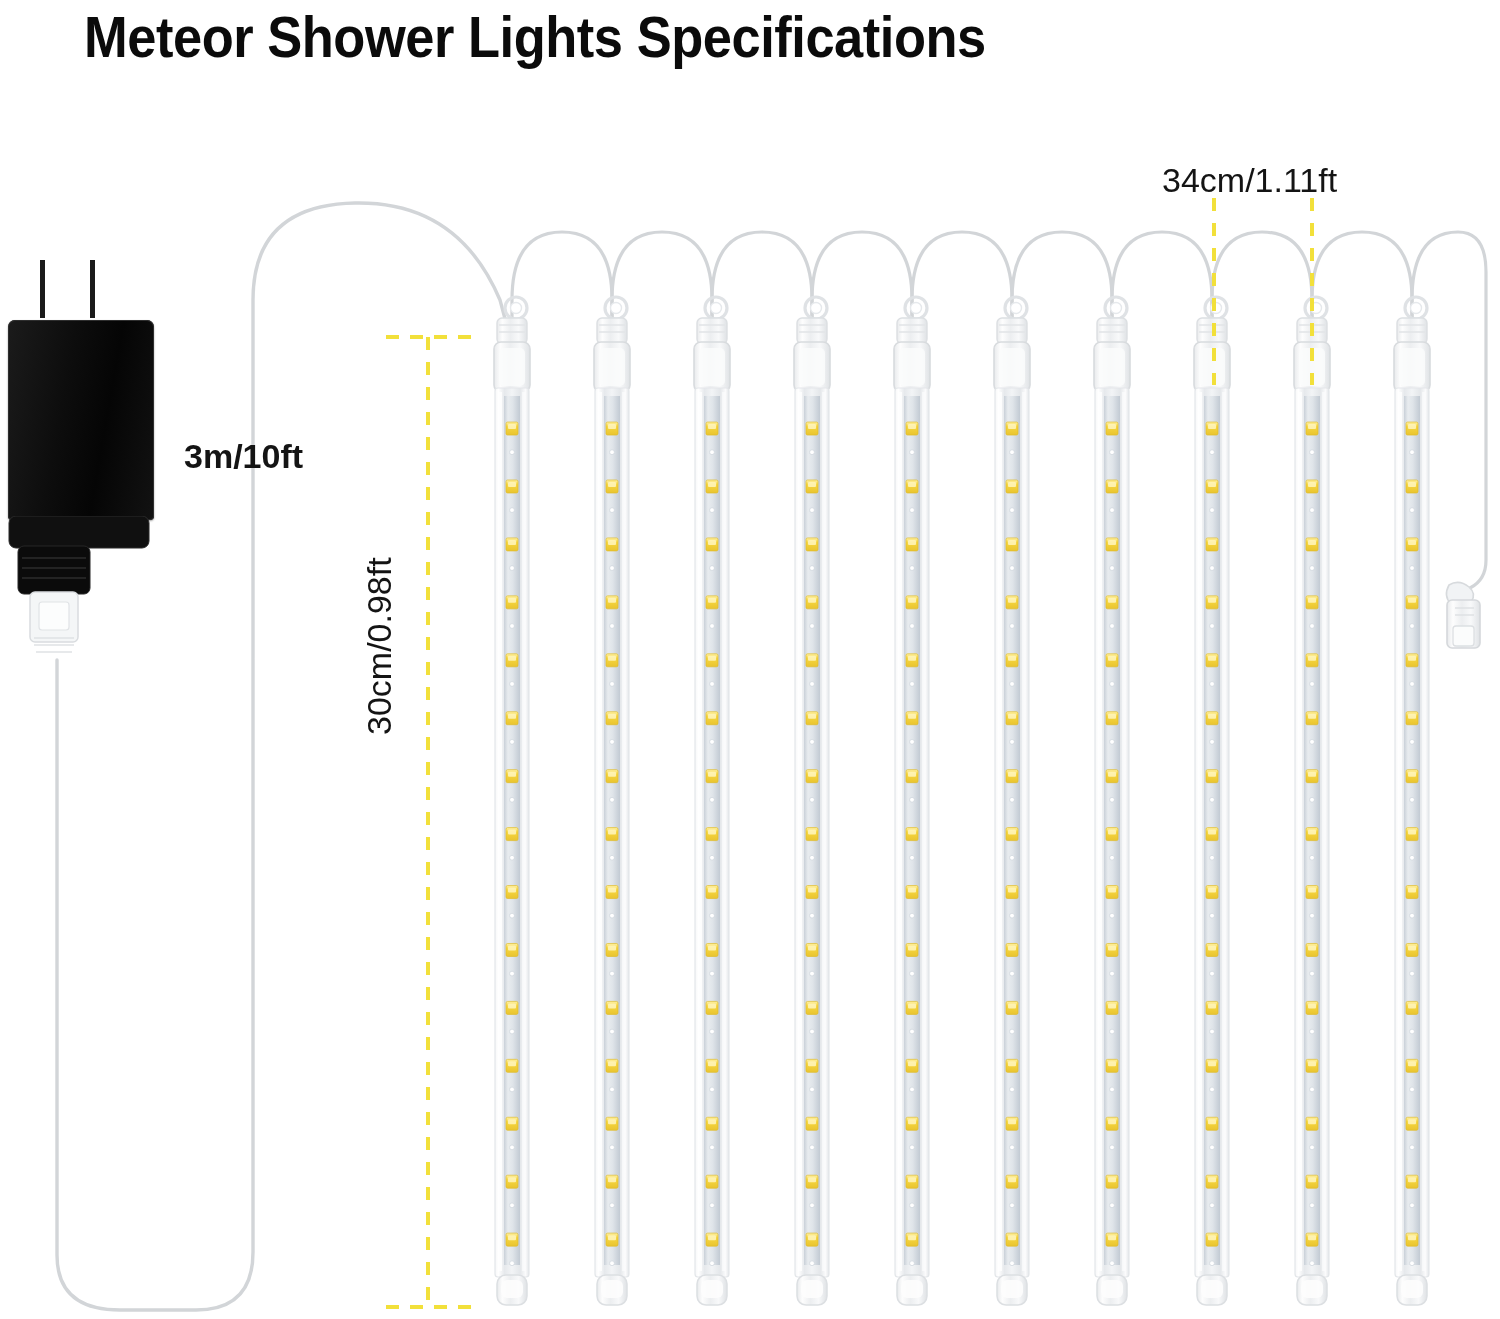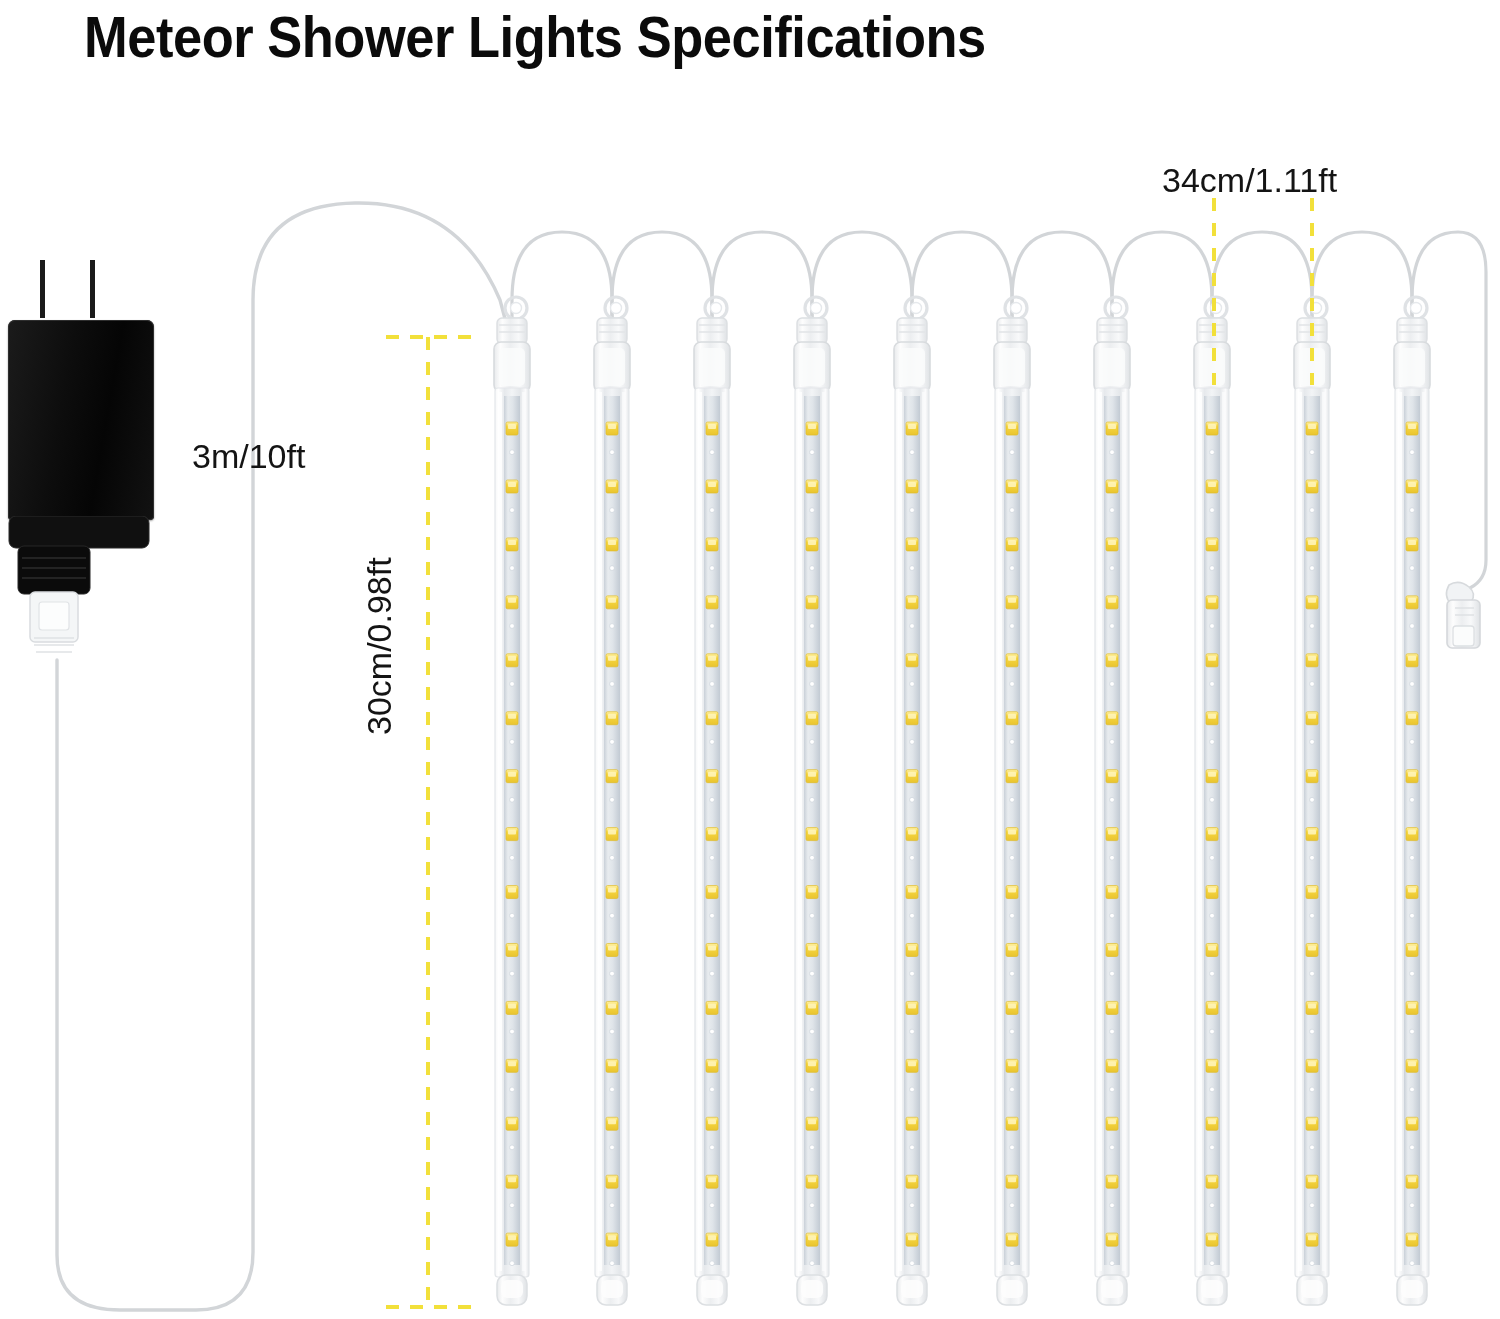--- a/index.html
+++ b/index.html
@@ -19,21 +19,21 @@
   }
 
   
   #art{position:absolute;left:0;top:0;width:1500px;height:1319px;}
 
   
   .dim{
     position:absolute;font-size:34px;color:#141414;white-space:nowrap;
     font-family:"Liberation Sans","DejaVu Sans",sans-serif;font-weight:400;
   }
-  .dim-3m{left:192px;top:437px;}
+  .dim-3m{left:184px;top:437px;font-weight:bold;}
   .dim-34{left:1162px;top:161px;}
   .dim-30{left:360px;top:735px;transform:rotate(-90deg);transform-origin:left top;}
 
   
   .adapter{position:absolute;left:8px;top:320px;width:146px;height:200px;}
   .adapter-body{
     position:absolute;left:0;top:0;width:146px;height:200px;
     background:linear-gradient(100deg,#1b1b1b 0%,#0d0d0d 38%,#050505 64%,#121212 100%);
     border-radius:7px 7px 4px 4px;
     box-shadow:inset 0 0 0 1px #2e2e2e, 0 1px 2px rgba(0,0,0,.4);

